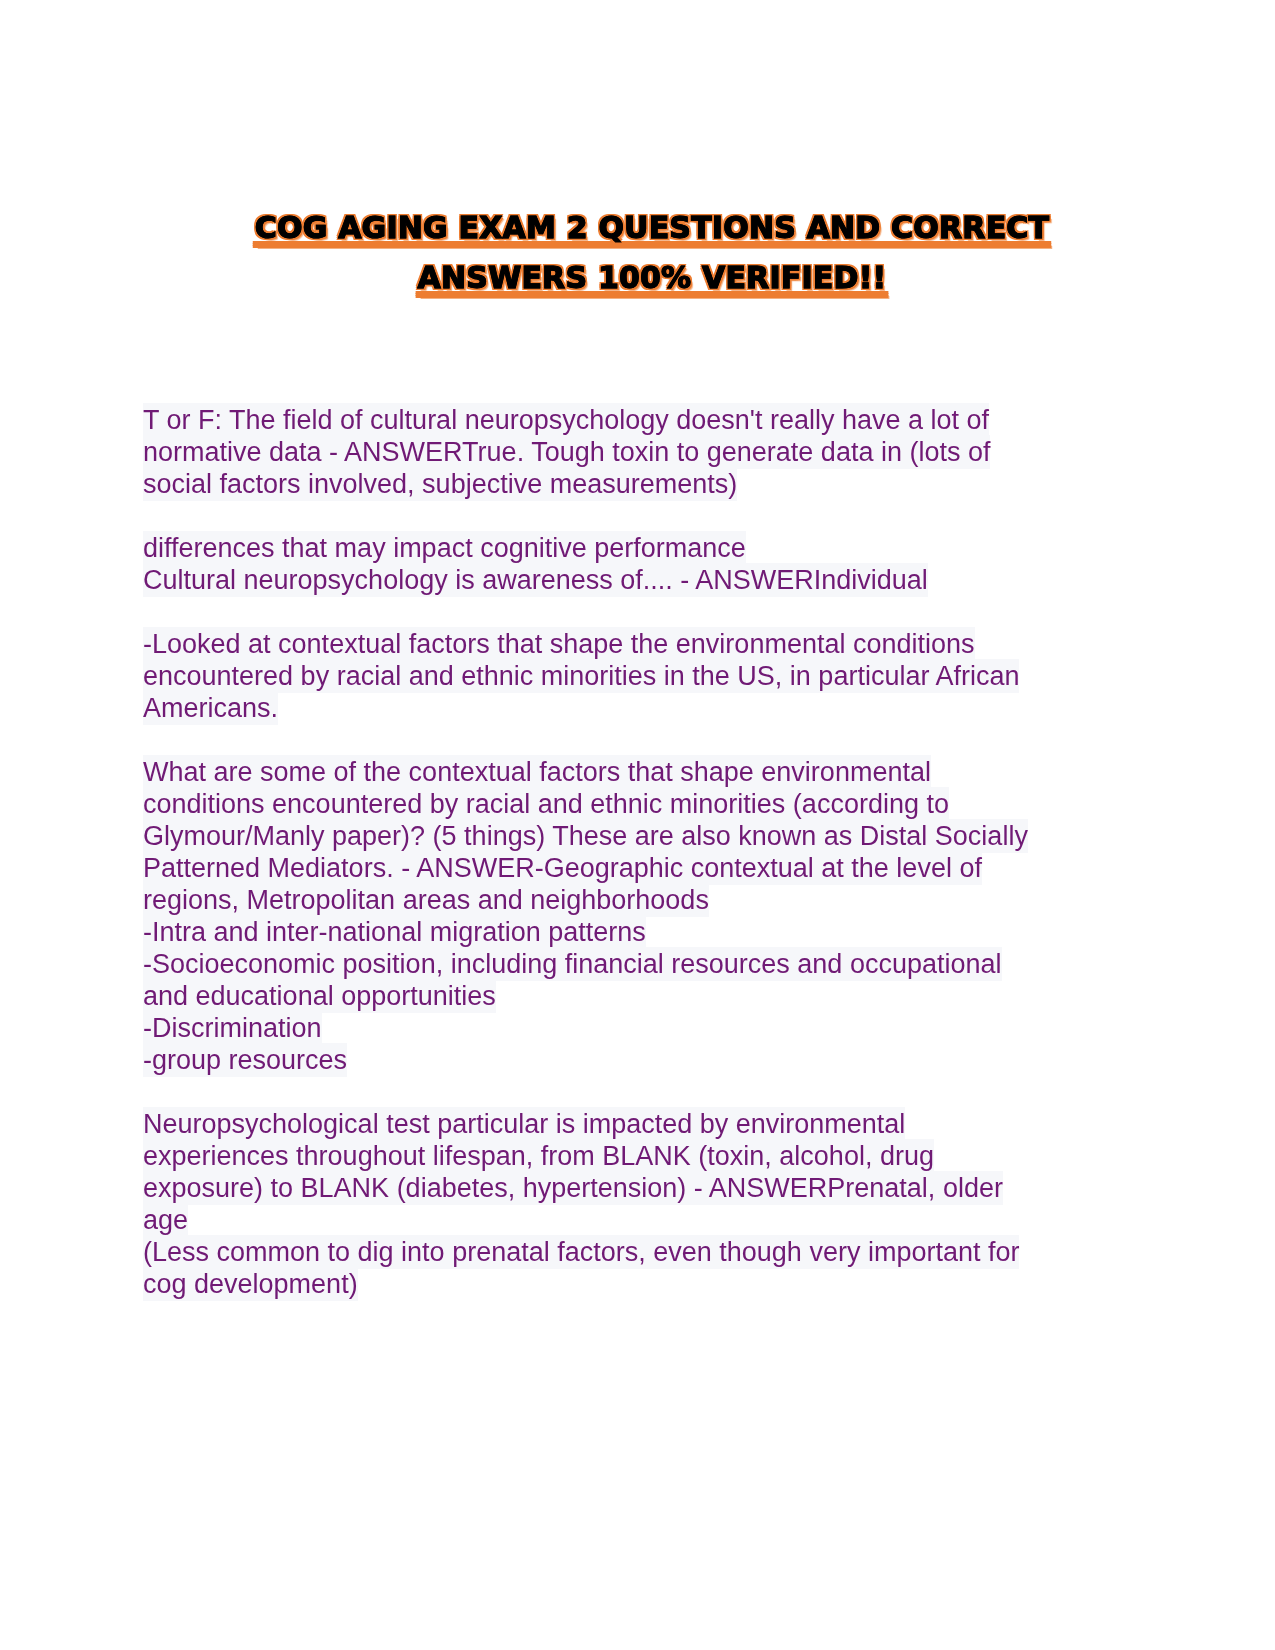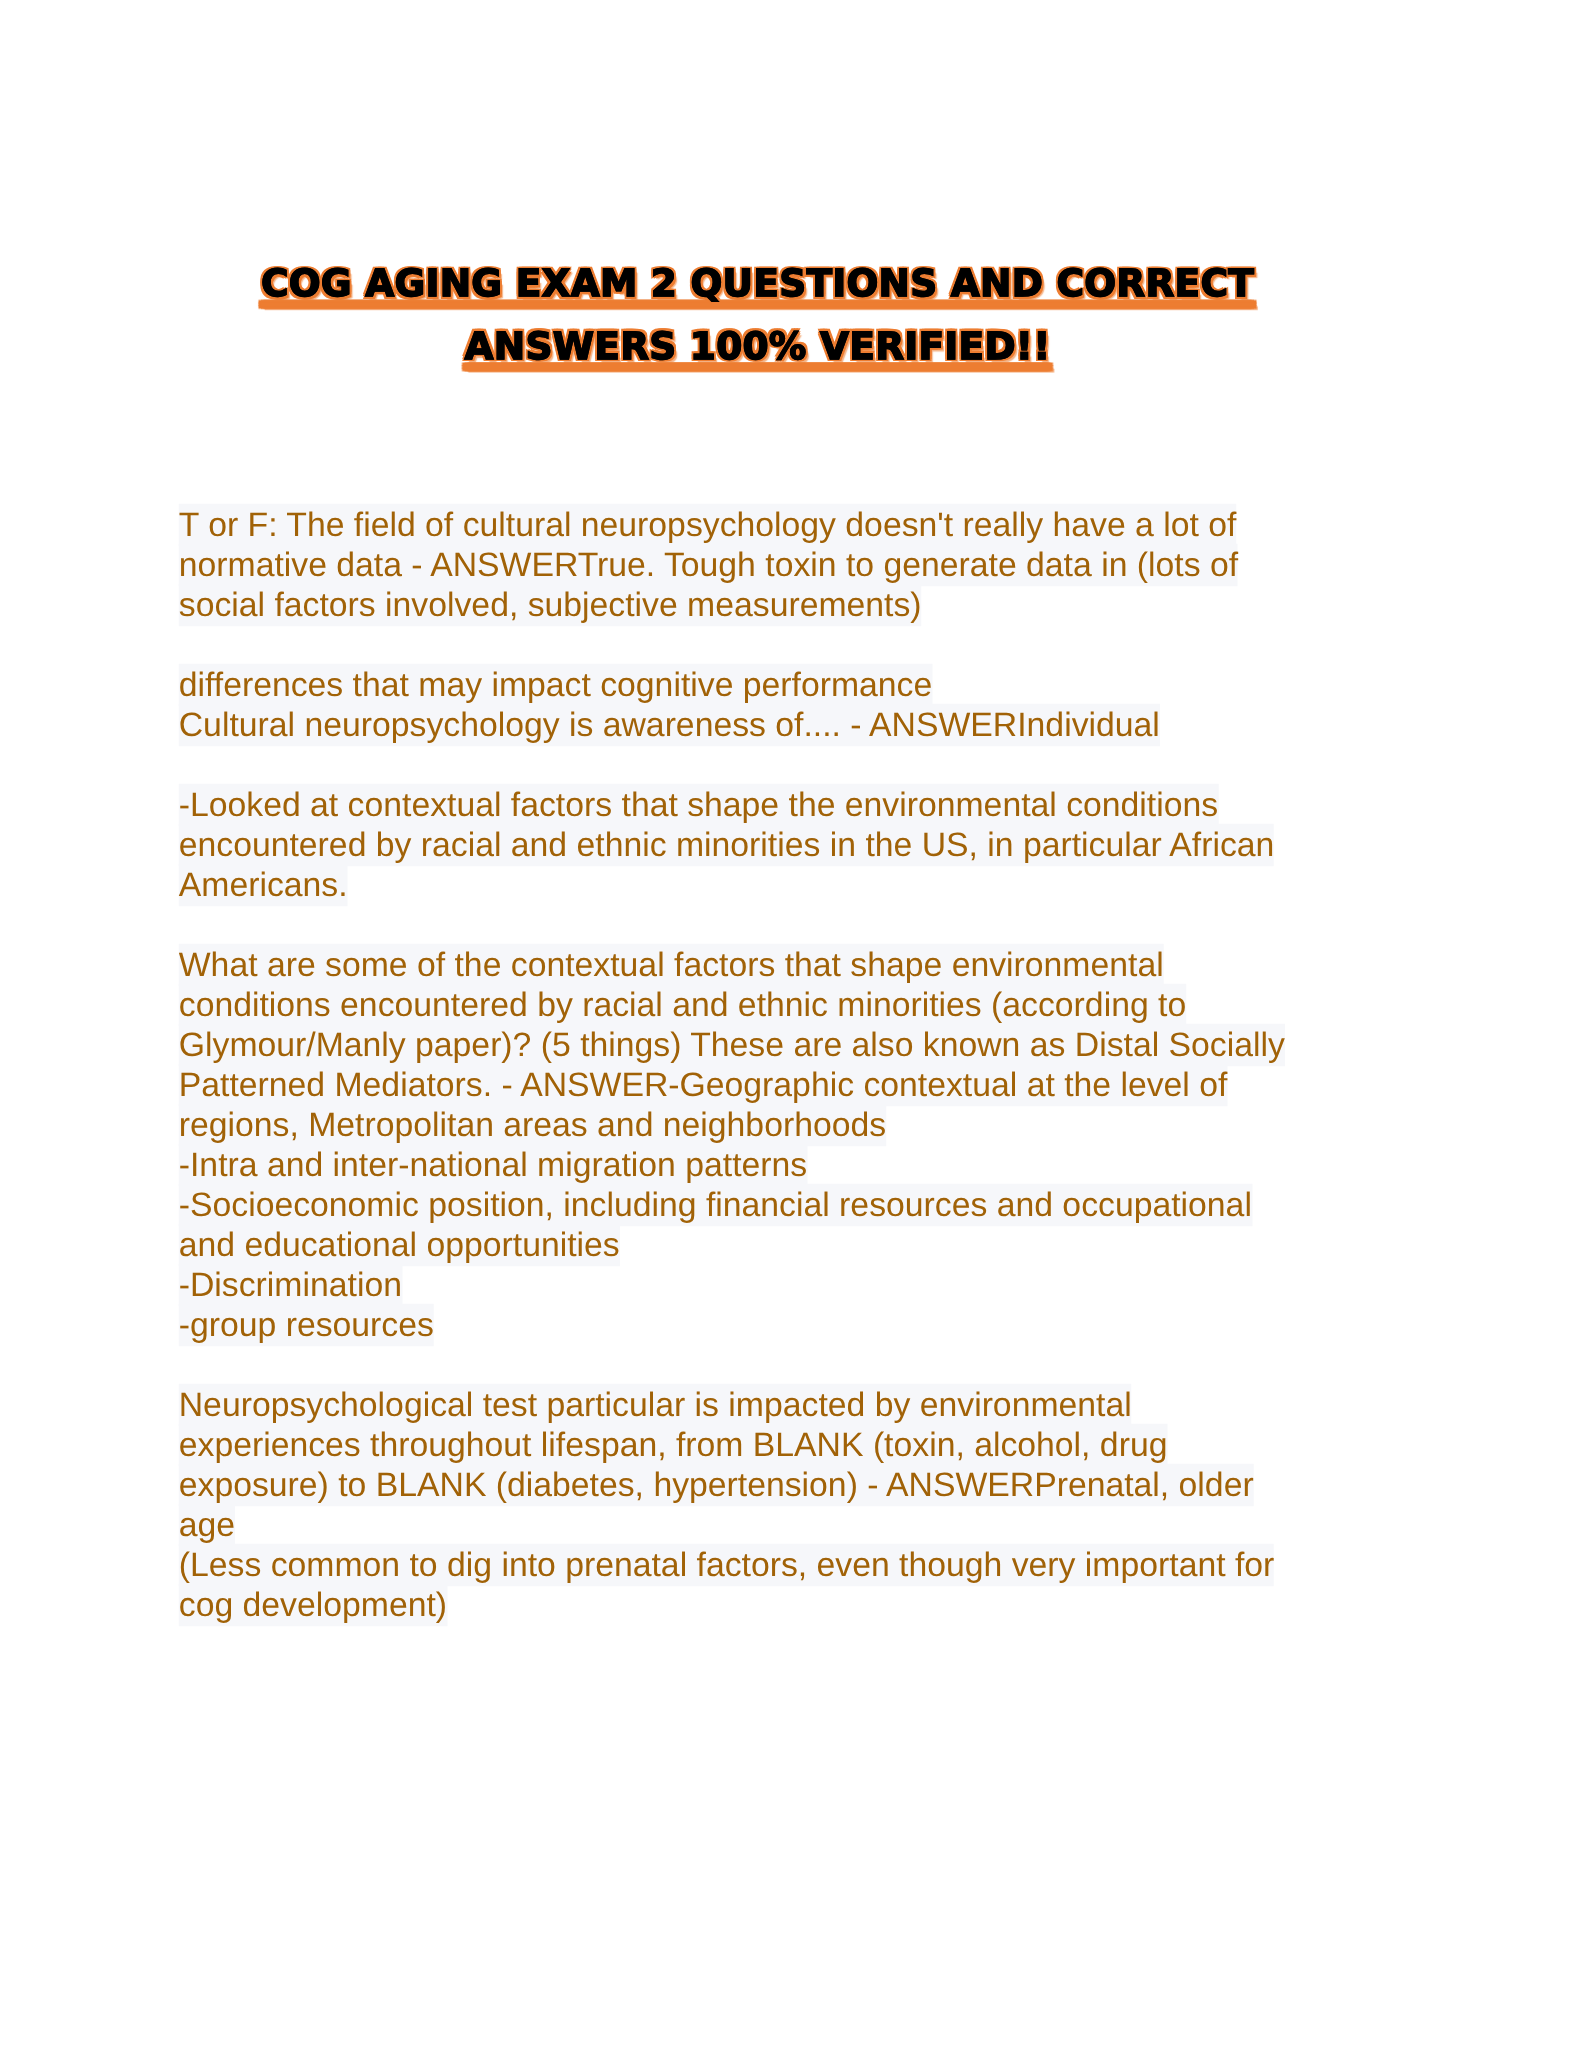--- a/index.html
+++ b/index.html
@@ -25,20 +25,21 @@
     left: 0;
     top: 203px;
     width: 1212px;
     text-align: center;
     font-family: "DejaVu Sans", sans-serif;
     font-weight: bold;
     font-size: 30px;
     line-height: 50px;
     letter-spacing: 0.2px;
     color: #000000;
+    padding-left: 46px;
   }
   .title-line {
     display: inline-block;
     text-decoration: underline;
     text-decoration-color: #ed7d31;
     text-decoration-thickness: 3px;
     text-underline-offset: 5px;
     -webkit-text-stroke: 1px #000000;
     text-shadow:
       -2px -2px 0 #ed7d31,
@@ -52,21 +53,21 @@
        3px  3px 1px #f4b183;
   }
   .content {
     position: absolute;
     left: 143px;
     top: 404px;
     width: 930px;
     font-family: "Liberation Sans", sans-serif;
     font-size: 27px;
     line-height: 32px;
-    color: #a16207;
+    color: #701a75;
   }
   .para {
     margin: 0 0 32px 0;
   }
   .line {
     display: block;
     white-space: nowrap;
   }
   .hl {
     background: #f6f7fa;

